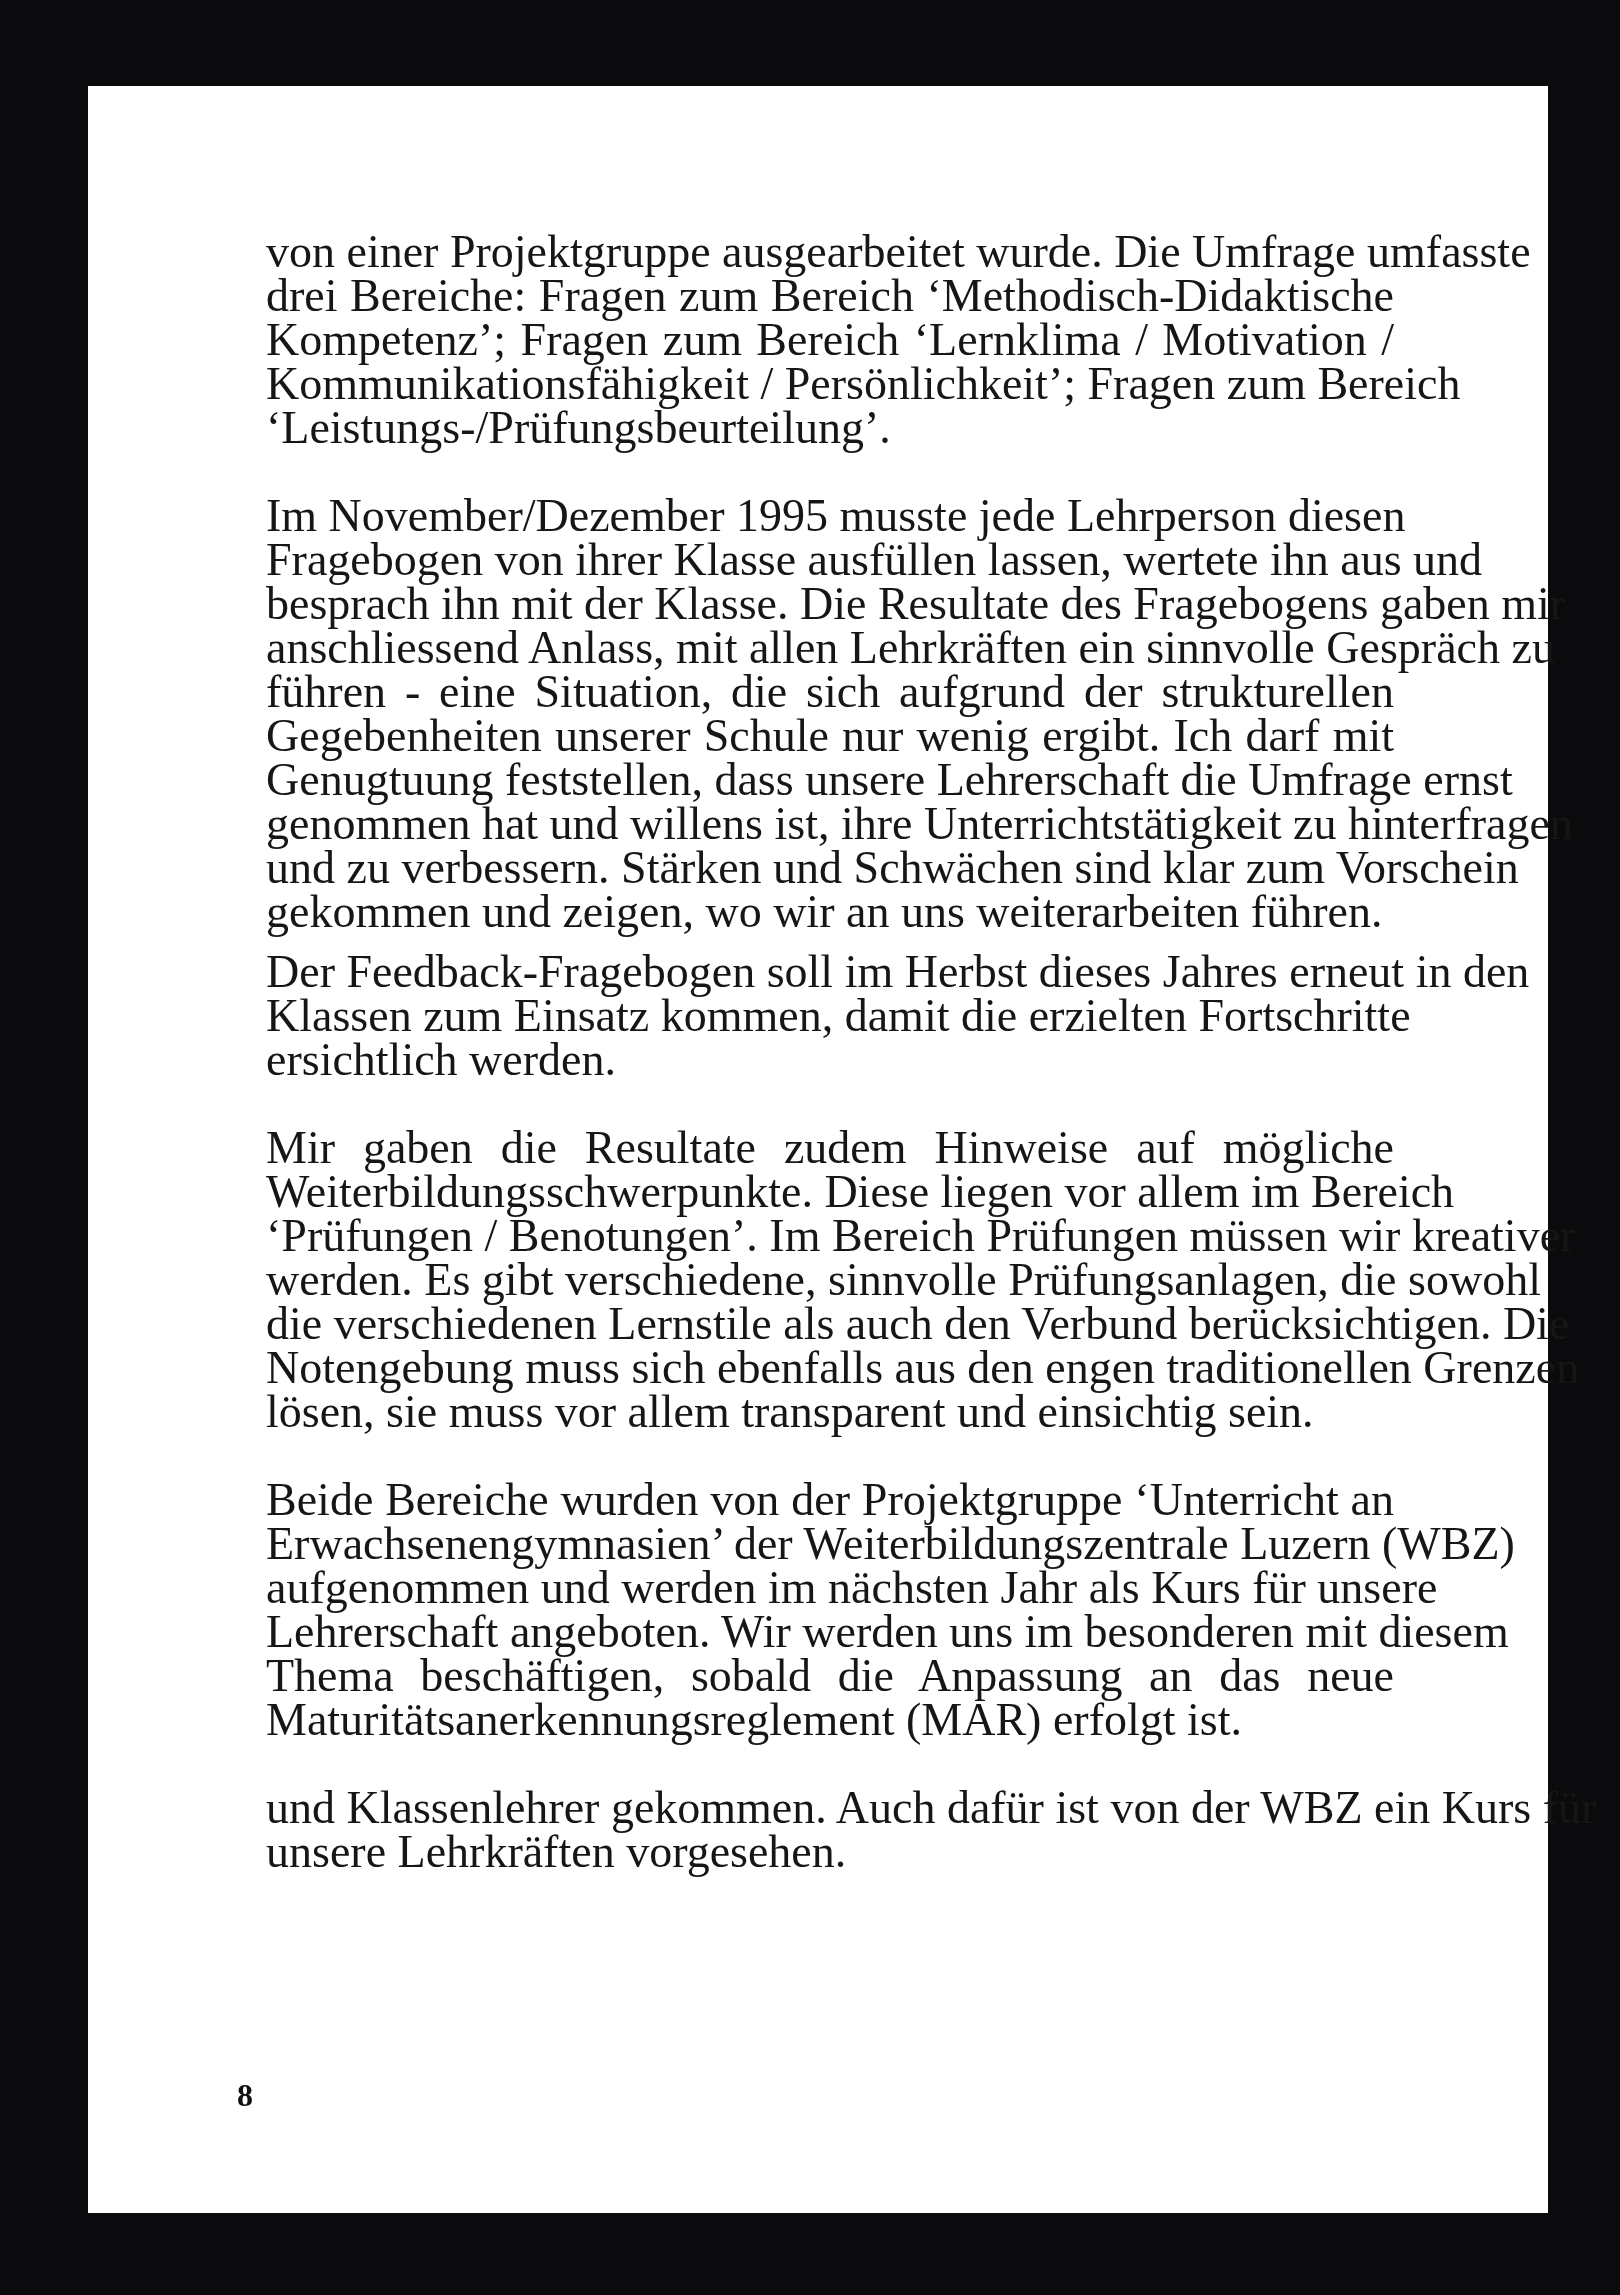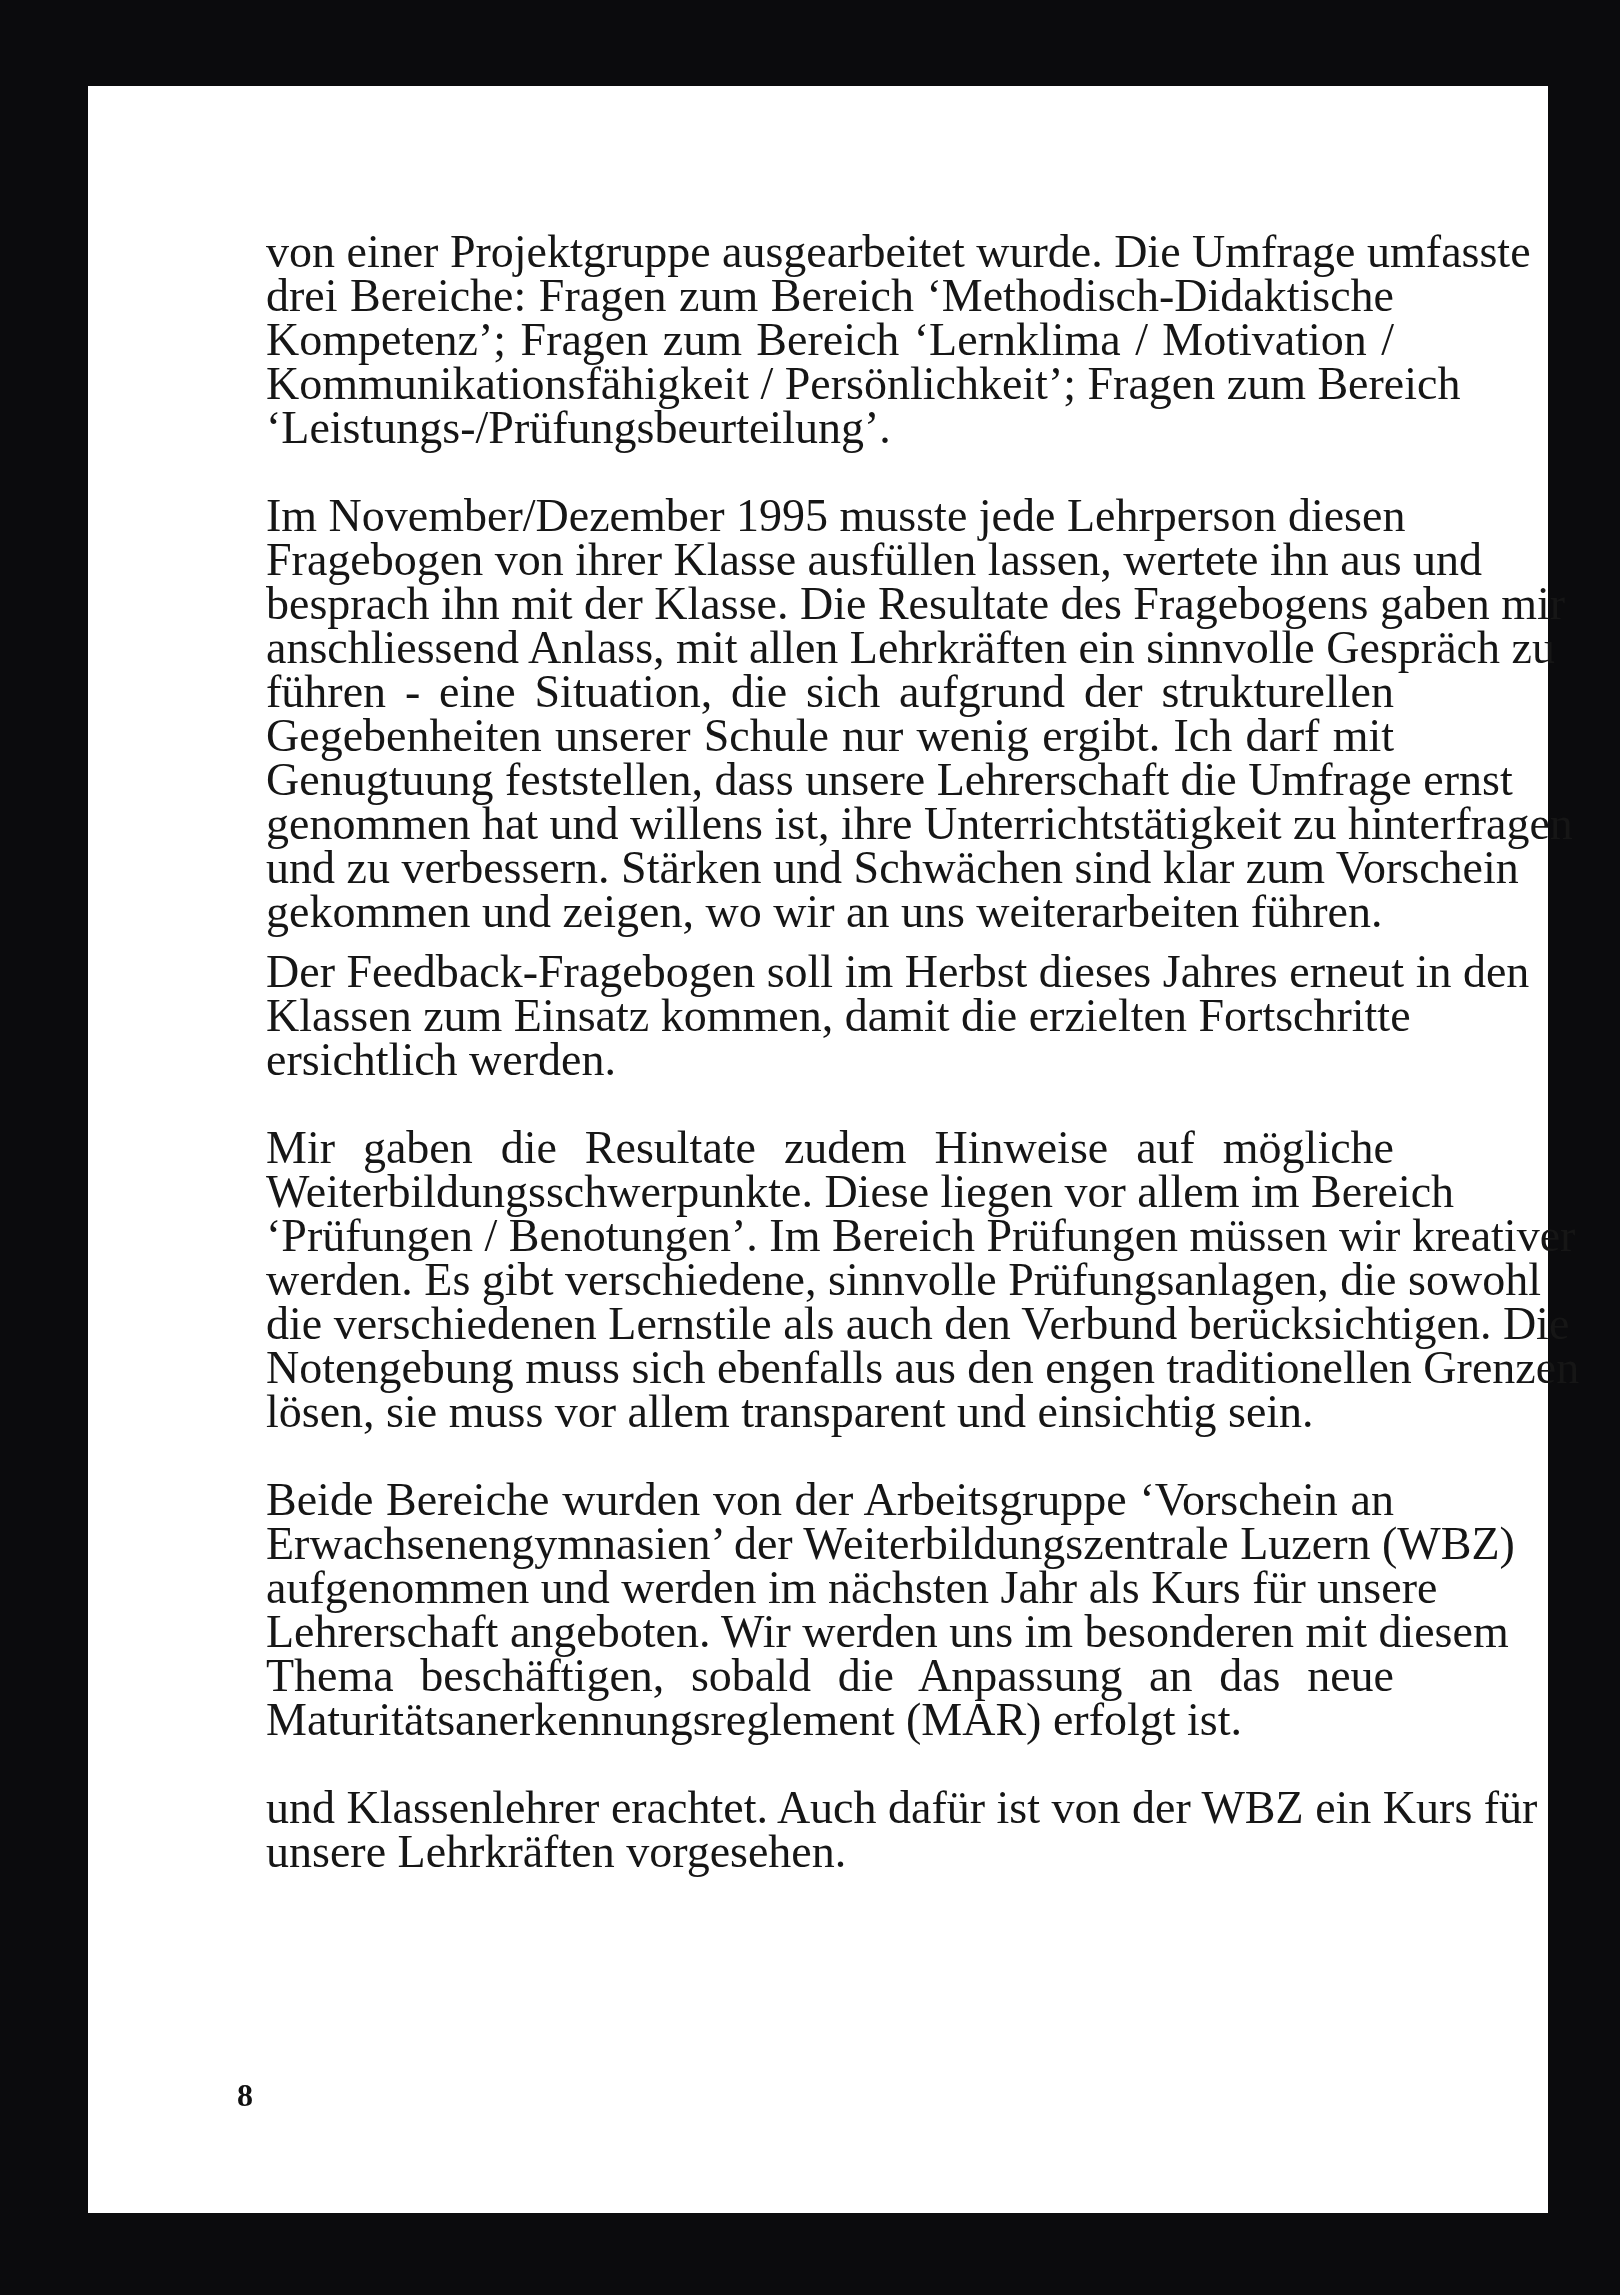--- a/index.html
+++ b/index.html
@@ -95,30 +95,30 @@
       <span class="line">Mir gaben die Resultate zudem Hinweise auf mögliche</span>
       <span class="line">Weiterbildungsschwerpunkte. Diese liegen vor allem im Bereich</span>
       <span class="line">‘Prüfungen / Benotungen’. Im Bereich Prüfungen müssen wir kreativer</span>
       <span class="line">werden. Es gibt verschiedene, sinnvolle Prüfungsanlagen, die sowohl</span>
       <span class="line">die verschiedenen Lernstile als auch den Verbund berücksichtigen. Die</span>
       <span class="line">Notengebung muss sich ebenfalls aus den engen traditionellen Grenzen</span>
       <span class="line last">lösen, sie muss vor allem transparent und einsichtig sein.</span>
     </div>
 
     <div class="para">
-      <span class="line">Beide Bereiche wurden von der Arbeitsgruppe ‘Vorschein an</span>
+      <span class="line">Beide Bereiche wurden von der Projektgruppe ‘Unterricht an</span>
       <span class="line">Erwachsenengymnasien’ der Weiterbildungszentrale Luzern (WBZ)</span>
       <span class="line">aufgenommen und werden im nächsten Jahr als Kurs für unsere</span>
       <span class="line">Lehrerschaft angeboten. Wir werden uns im besonderen mit diesem</span>
       <span class="line">Thema beschäftigen, sobald die Anpassung an das neue</span>
       <span class="line last">Maturitätsanerkennungsreglement (MAR) erfolgt ist.</span>
     </div>
 
     <div class="para">
-      <span class="line">und Klassenlehrer erachtet. Auch dafür ist von der WBZ ein Kurs für</span>
+      <span class="line">und Klassenlehrer gekommen. Auch dafür ist von der WBZ ein Kurs für</span>
       <span class="line last">unsere Lehrkräften vorgesehen.</span>
     </div>
 
   </div>
 
   <div class="page-number">8</div>
 </div>
 
 
 </body></html>

